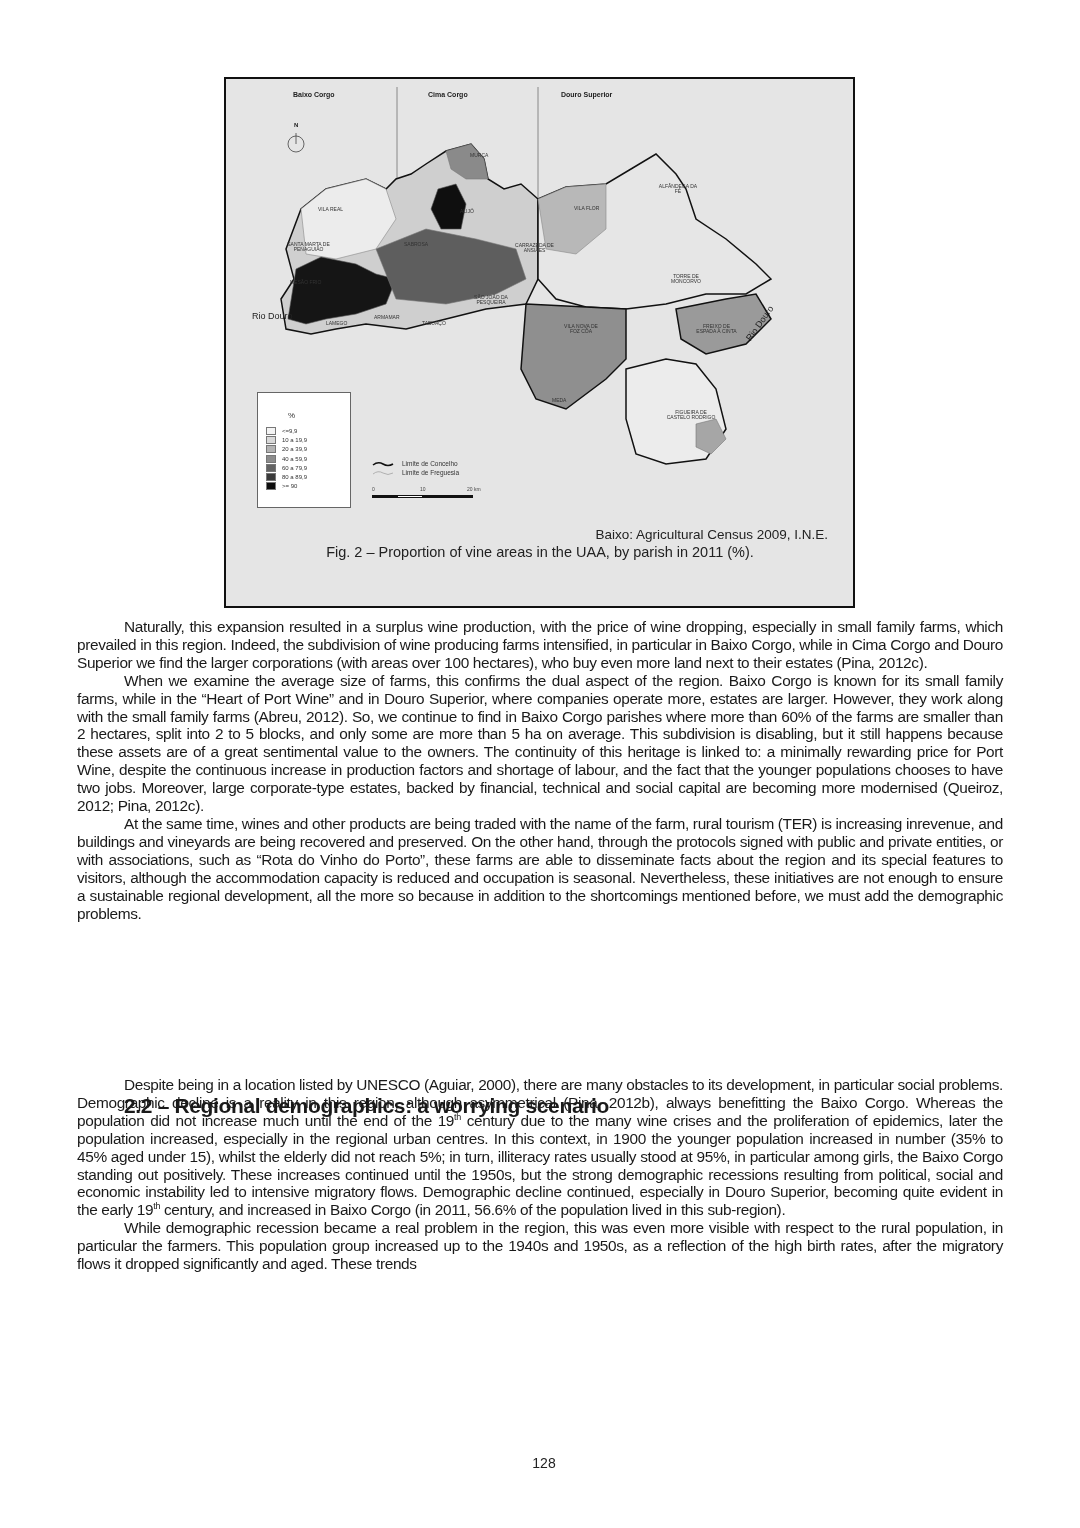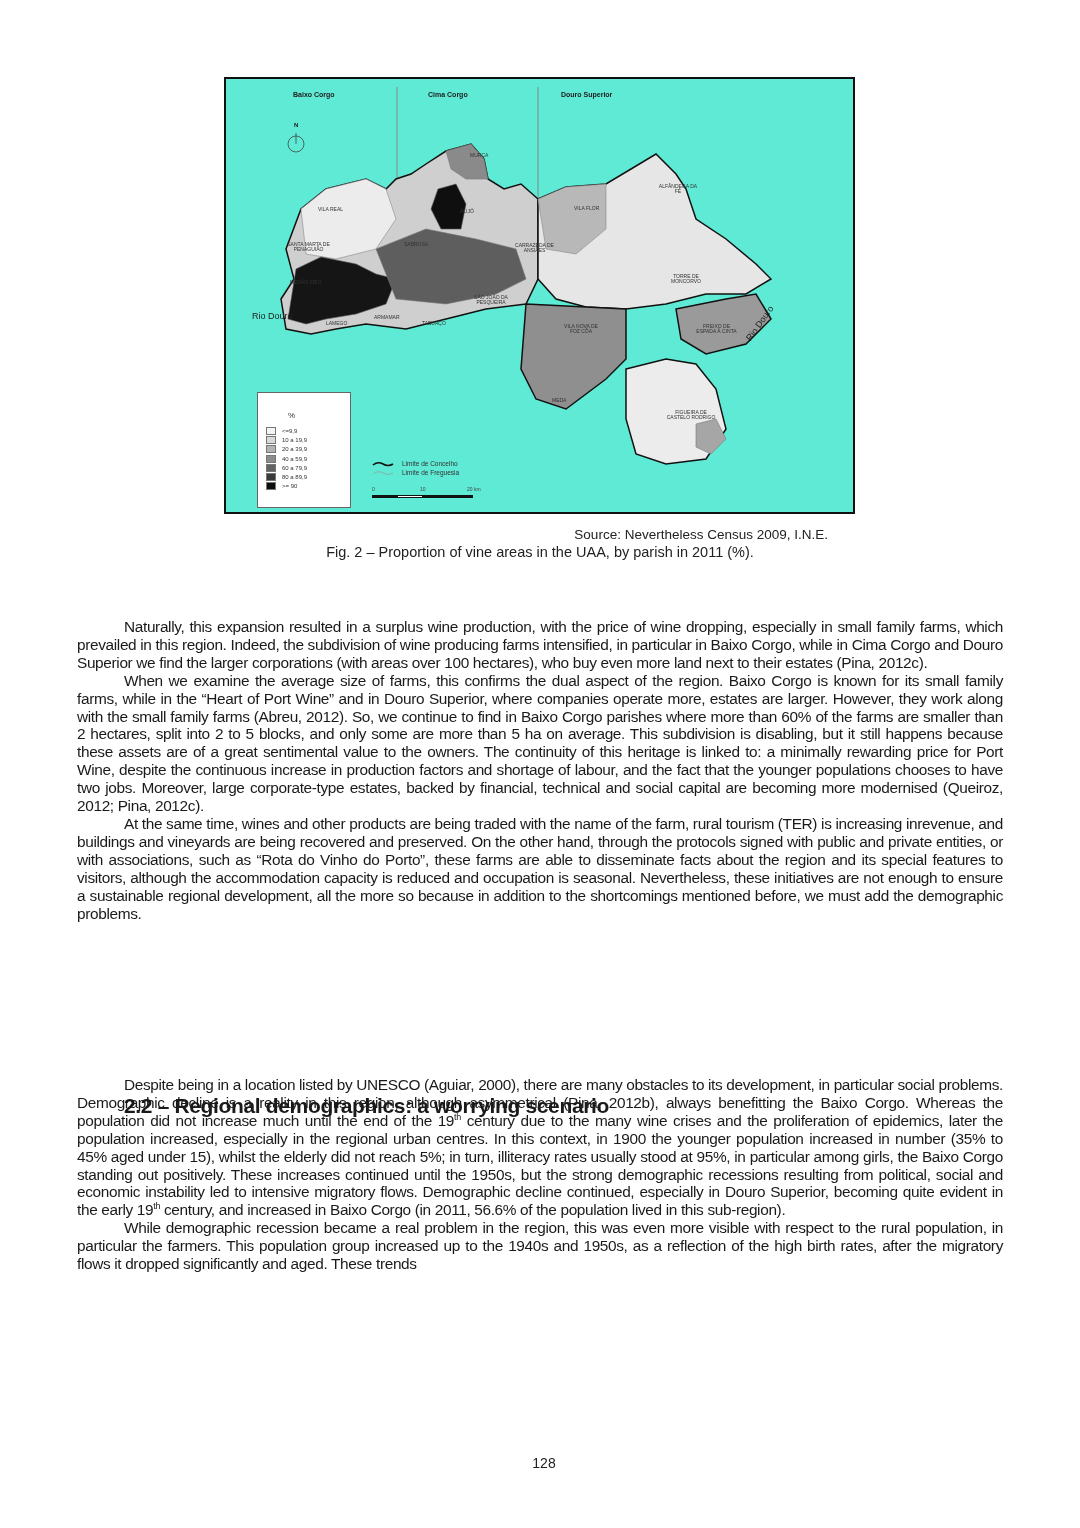--- a/index.html
+++ b/index.html
@@ -1,19 +1,19 @@
 <!DOCTYPE html>
 <html><head>
 <meta charset="utf-8">
 <style>
   html, body { margin: 0; padding: 0; background: #ffffff; }
   body { width: 1080px; height: 1528px; position: relative; overflow: hidden;
          font-family: "Liberation Sans", sans-serif; color: #1a1a1a; }
-  .figure { position: absolute; left: 224px; top: 77px; width: 631px; height: 437px;
-            border: 2px solid #111; background: #5eead4; box-sizing: border-box; }
+  .figure { position: absolute; left: 224px; top: 77px; width: 631px; height: 531px;
+            border: 2px solid #111; background: #e5e5e5; box-sizing: border-box; }
   .figure svg { position: absolute; left: 0; top: 0; }
   .region-title { position: absolute; top: 12px; font-size: 7px; font-weight: bold; color: #222; }
   .map-label { position: absolute; font-size: 5px; color: #333; text-transform: uppercase; line-height: 1.05; text-align: center; }
   .river-label { position: absolute; font-size: 9px; color: #222; }
   .legend-box { position: absolute; left: 31px; top: 313px; width: 92px; height: 114px; border: 1px solid #666; background: #fff; }
   .legend-title { position: absolute; left: 30px; top: 18px; font-size: 8px; color: #333; }
   .legend-item { position: absolute; left: 8px; font-size: 6px; color: #333; display: flex; align-items: center; }
   .legend-swatch { width: 8px; height: 6px; border: 1px solid #777; margin-right: 6px; display: inline-block; }
   .boundary-legend { position: absolute; left: 146px; top: 380px; font-size: 6.5px; color: #333; }
   .boundary-row { display: flex; align-items: center; height: 9px; }
@@ -144,21 +144,21 @@
   <div class="scale">
     <span class="scale-tick" style="left:0;">0</span>
     <span class="scale-tick" style="left:48px;">10</span>
     <span class="scale-tick" style="left:95px;">20 km</span>
     <div class="scale-bar" style="left:0;width:25px;background:#111;"></div>
     <div class="scale-bar" style="left:25px;width:26px;background:#fff;"></div>
     <div class="scale-bar" style="left:51px;width:50px;background:#111;"></div>
   </div>
 </div>
 
-<div class="source">Source: Nevertheless Census 2009, I.N.E.</div>
+<div class="source">Baixo: Agricultural Census 2009, I.N.E.</div>
 <div class="caption">Fig. 2 – Proportion of vine areas in the UAA, by parish in 2011 (%).</div>
 
 <div class="body-text" style="top:618px;">
   <p>Naturally, this expansion resulted in a surplus wine production, with the price of wine dropping, especially in small family farms, which prevailed in this region. Indeed, the subdivision of wine producing farms intensified, in particular in Baixo Corgo, while in Cima Corgo and Douro Superior we find the larger corporations (with areas over 100 hectares), who buy even more land next to their estates (Pina, 2012c).</p>
   <p>When we examine the average size of farms, this confirms the dual aspect of the region. Baixo Corgo is known for its small family farms, while in the “Heart of Port Wine” and in Douro Superior, where companies operate more, estates are larger. However, they work along with the small family farms (Abreu, 2012). So, we continue to find in Baixo Corgo parishes where more than 60% of the farms are smaller than 2 hectares, split into 2 to 5 blocks, and only some are more than 5 ha on average. This subdivision is disabling, but it still happens because these assets are of a great sentimental value to the owners. The continuity of this heritage is linked to: a minimally rewarding price for Port Wine, despite the continuous increase in production factors and shortage of labour, and the fact that the younger populations chooses to have two jobs. Moreover, large corporate-type estates, backed by financial, technical and social capital are becoming more modernised (Queiroz, 2012; Pina, 2012c).</p>
   <p>At the same time, wines and other products are being traded with the name of the farm, rural tourism (TER) is increasing inrevenue, and buildings and vineyards are being recovered and preserved. On the other hand, through the protocols signed with public and private entities, or with associations, such as “Rota do Vinho do Porto”, these farms are able to disseminate facts about the region and its special features to visitors, although the accommodation capacity is reduced and occupation is seasonal. Nevertheless, these initiatives are not enough to ensure a sustainable regional development, all the more so because in addition to the shortcomings mentioned before, we must add the demographic problems.</p>
 </div>
 
 <div class="section-heading">2.2 – Regional demographics: a worrying scenario</div>
 

